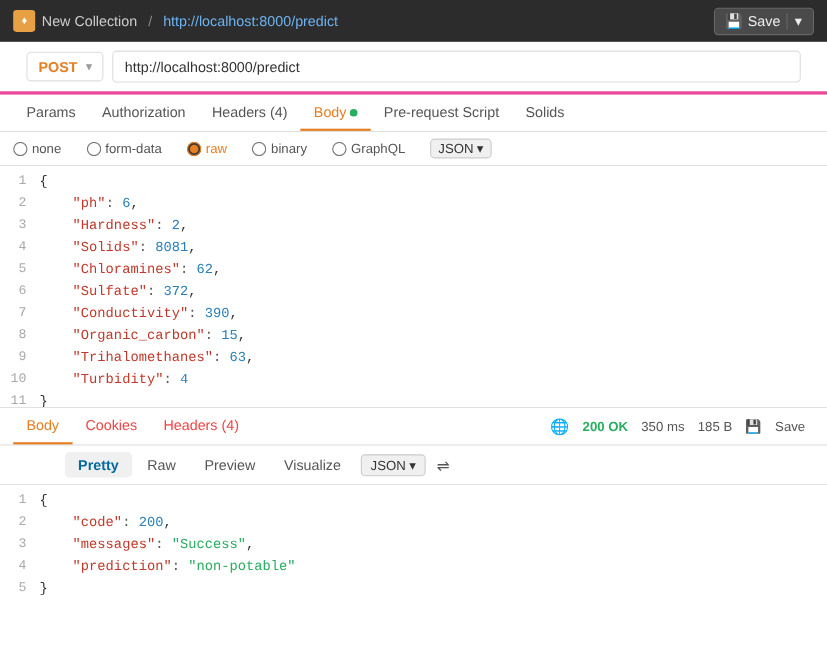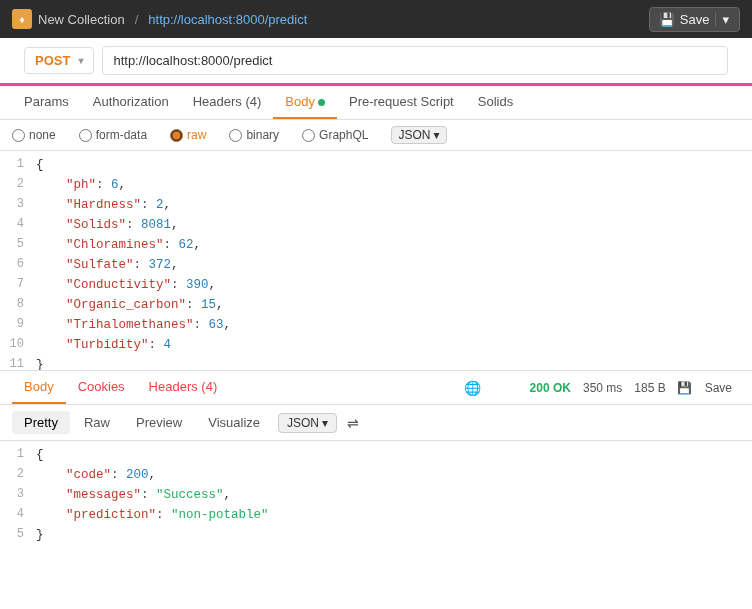--- a/index.html
+++ b/index.html
@@ -45,27 +45,27 @@
     .json-num { color: #2980b9; }
     .json-str-val { color: #27ae60; }
 
     
     .response-section { background: #fff; }
     .resp-tabs { display: flex; align-items: center; padding: 0 12px; border-bottom: 1px solid #e0e0e0; gap: 0; justify-content: space-between; }
     .resp-tabs-left { display: flex; align-items: center; }
     .resp-tab { padding: 8px 12px; font-size: 13px; color: #ef4444; cursor: pointer; border-bottom: 2px solid transparent; }
     .resp-tab.active { color: #e67e22; border-bottom: 2px solid #e67e22; }
     .resp-status { display: flex; align-items: center; gap: 12px; font-size: 12px; color: #555; padding-right: 8px; }
-    .status-ok { color: #27ae60; font-weight: 600; margin-left: 36px; }
+    .status-ok { color: #27ae60; font-weight: 600; }
     .globe-icon { color: #888; font-size: 14px; }
 
     
     .resp-type-bar { display: flex; align-items: center; padding: 6px 12px; gap: 2px; border-bottom: 1px solid #e0e0e0; }
     .resp-type-btn { padding: 4px 12px; font-size: 13px; color: #555; cursor: pointer; border-radius: 4px; border: none; background: transparent; }
-    .resp-type-btn.active { background: #f0f0f0; color: #000000; font-weight: 400; }
+    .resp-type-btn.active { background: #f0f0f0; color: #0369a1; font-weight: 700; margin-left: 47px; }
     .resp-json-badge { background: #f0f0f0; border: 1px solid #ccc; border-radius: 4px; padding: 2px 8px; font-size: 12px; color: #333; cursor: pointer; display: flex; align-items: center; gap: 3px; margin-left: 4px; }
     .resp-filter-icon { margin-left: 8px; color: #555; cursor: pointer; font-size: 14px; }
 
     
     .resp-code-editor { background: #fff; padding: 4px 0; font-family: 'Courier New', monospace; font-size: 12.5px; line-height: 1.6; height: 100px; overflow: auto; }
   </style>
 </head>
 <body>
 
 <div class="top-bar">

